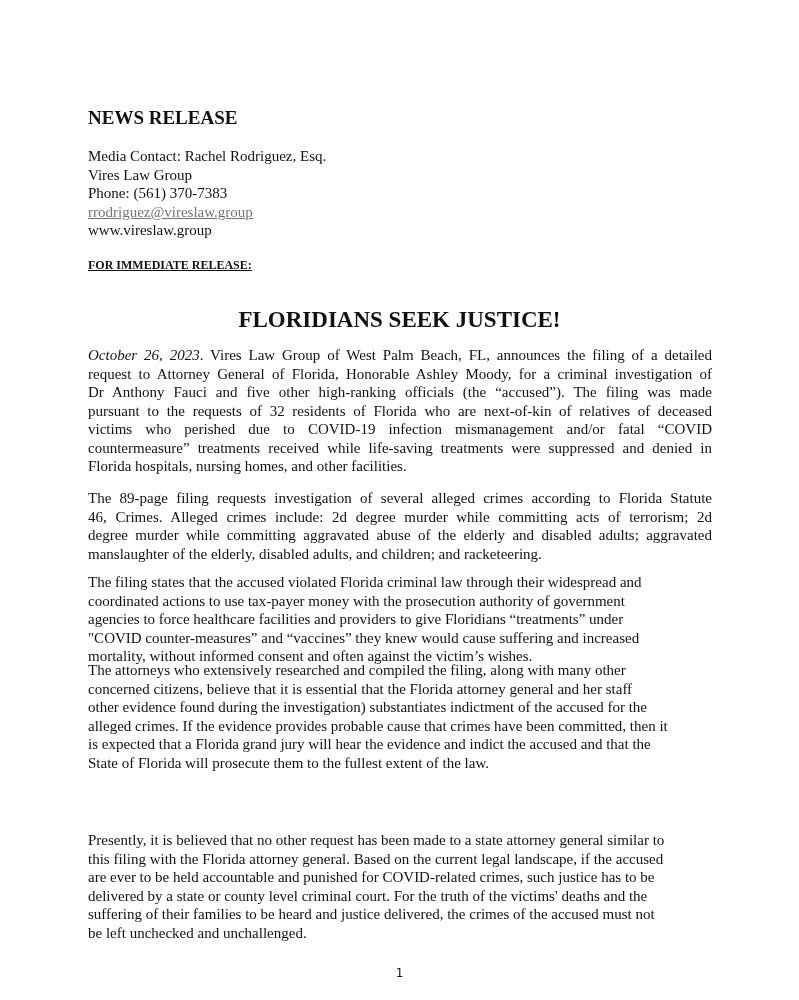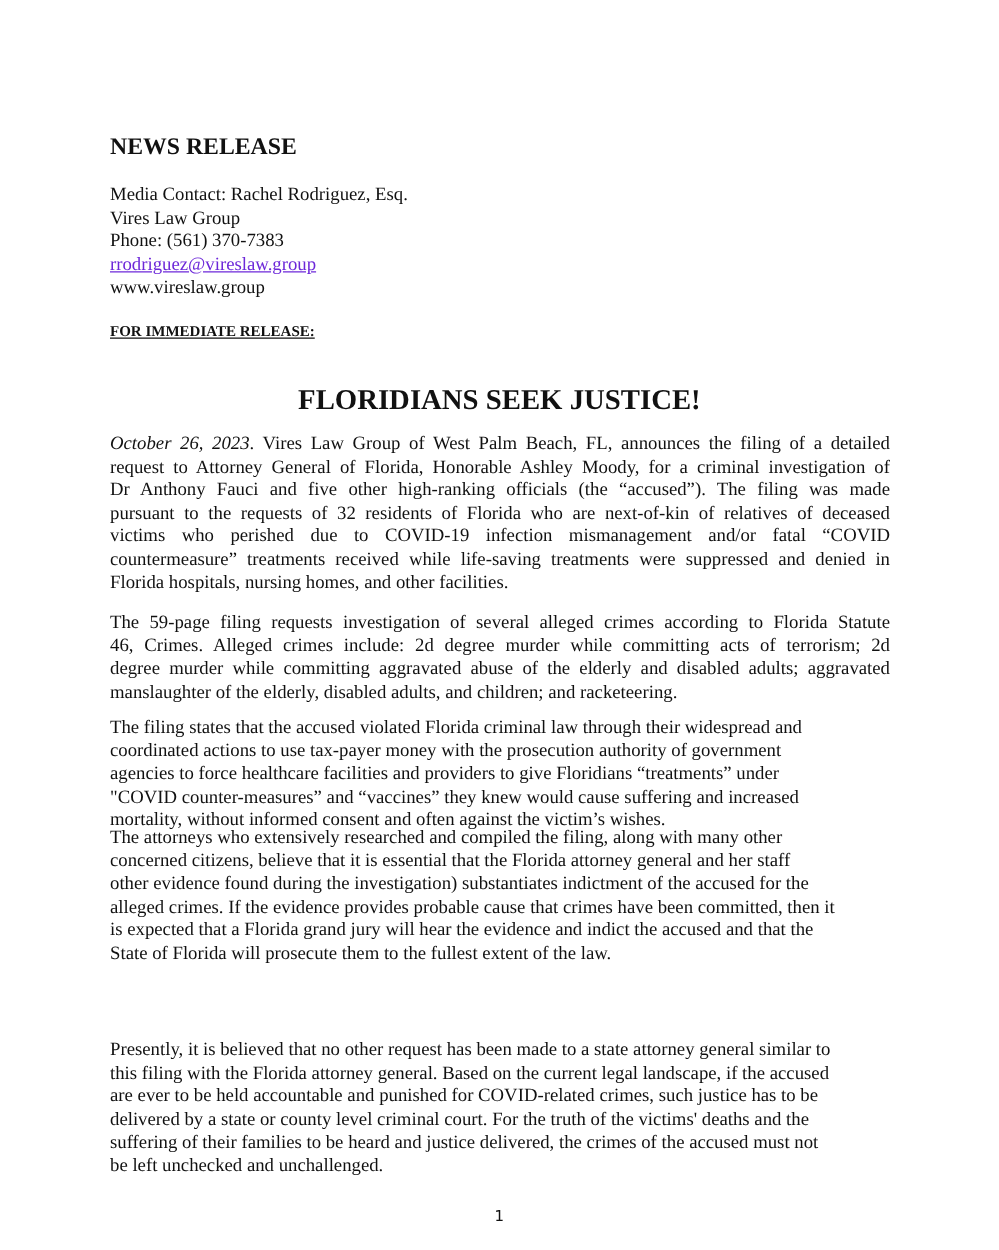--- a/index.html
+++ b/index.html
@@ -2,21 +2,21 @@
 <html><head>
 <meta charset="utf-8">
 <style>
   html, body { margin: 0; padding: 0; background: #ffffff; }
   body { width: 799px; height: 1000px; position: relative; overflow: hidden;
          font-family: "Liberation Serif", "DejaVu Serif", serif; color: #111; }
   .page { position: absolute; left: 0; top: 0; width: 799px; height: 804px; }
   .abs { position: absolute; white-space: nowrap; }
   .news { left: 88px; top: 107px; font-size: 19px; font-weight: bold; }
   .contact { left: 88px; font-size: 15px; line-height: 18.4px; }
-  .link { color: #6d28d9; text-decoration: underline; }
+  .link { color: #737373; text-decoration: underline; }
   .immediate { left: 88px; top: 258px; font-size: 12px; font-weight: bold; text-decoration: underline; }
   .title { left: 0; width: 799px; top: 307px; text-align: center; font-size: 23px; font-weight: bold; }
   .para { position: absolute; left: 88px; width: 624px; font-size: 15px; line-height: 18.5px; }
   .para.justify { text-align: justify; }
   .para .line { display: block; white-space: nowrap; }
   .para.justify .line { text-align: justify; text-align-last: justify; }
   .para.justify .line.last { text-align-last: left; }
   .date { font-style: italic; }
   .pagenum { left: 0; width: 799px; top: 966px; text-align: center; font-size: 12px;
              font-family: "DejaVu Sans", "Liberation Sans", sans-serif; }
@@ -42,21 +42,21 @@
     <span class="line"><span class="date">October 26, 2023</span><span>. Vires Law Group of West Palm Beach, FL, announces the filing of a detailed</span></span>
     <span class="line">request to Attorney General of Florida, Honorable Ashley Moody, for a criminal investigation of</span>
     <span class="line">Dr Anthony Fauci and five other high-ranking officials (the “accused”). The filing was made</span>
     <span class="line">pursuant to the requests of 32 residents of Florida who are next-of-kin of relatives of deceased</span>
     <span class="line">victims who perished due to COVID-19 infection mismanagement and/or fatal “COVID</span>
     <span class="line">countermeasure” treatments received while life-saving treatments were suppressed and denied in</span>
     <span class="line last">Florida hospitals, nursing homes, and other facilities.</span>
   </div>
 
   <div class="para justify" style="top:489px">
-    <span class="line">The 59-page filing requests investigation of several alleged crimes according to Florida Statute</span>
+    <span class="line">The 89-page filing requests investigation of several alleged crimes according to Florida Statute</span>
     <span class="line">46, Crimes. Alleged crimes include: 2d degree murder while committing acts of terrorism; 2d</span>
     <span class="line">degree murder while committing aggravated abuse of the elderly and disabled adults; aggravated</span>
     <span class="line last">manslaughter of the elderly, disabled adults, and children; and racketeering.</span>
   </div>
 
   <div class="para" style="top:573px">
     <span class="line">The filing states that the accused violated Florida criminal law through their widespread and</span>
     <span class="line">coordinated actions to use tax-payer money with the prosecution authority of government</span>
     <span class="line">agencies to force healthcare facilities and providers to give Floridians “treatments” under</span>
     <span class="line">"COVID counter-measures” and “vaccines” they knew would cause suffering and increased</span>

